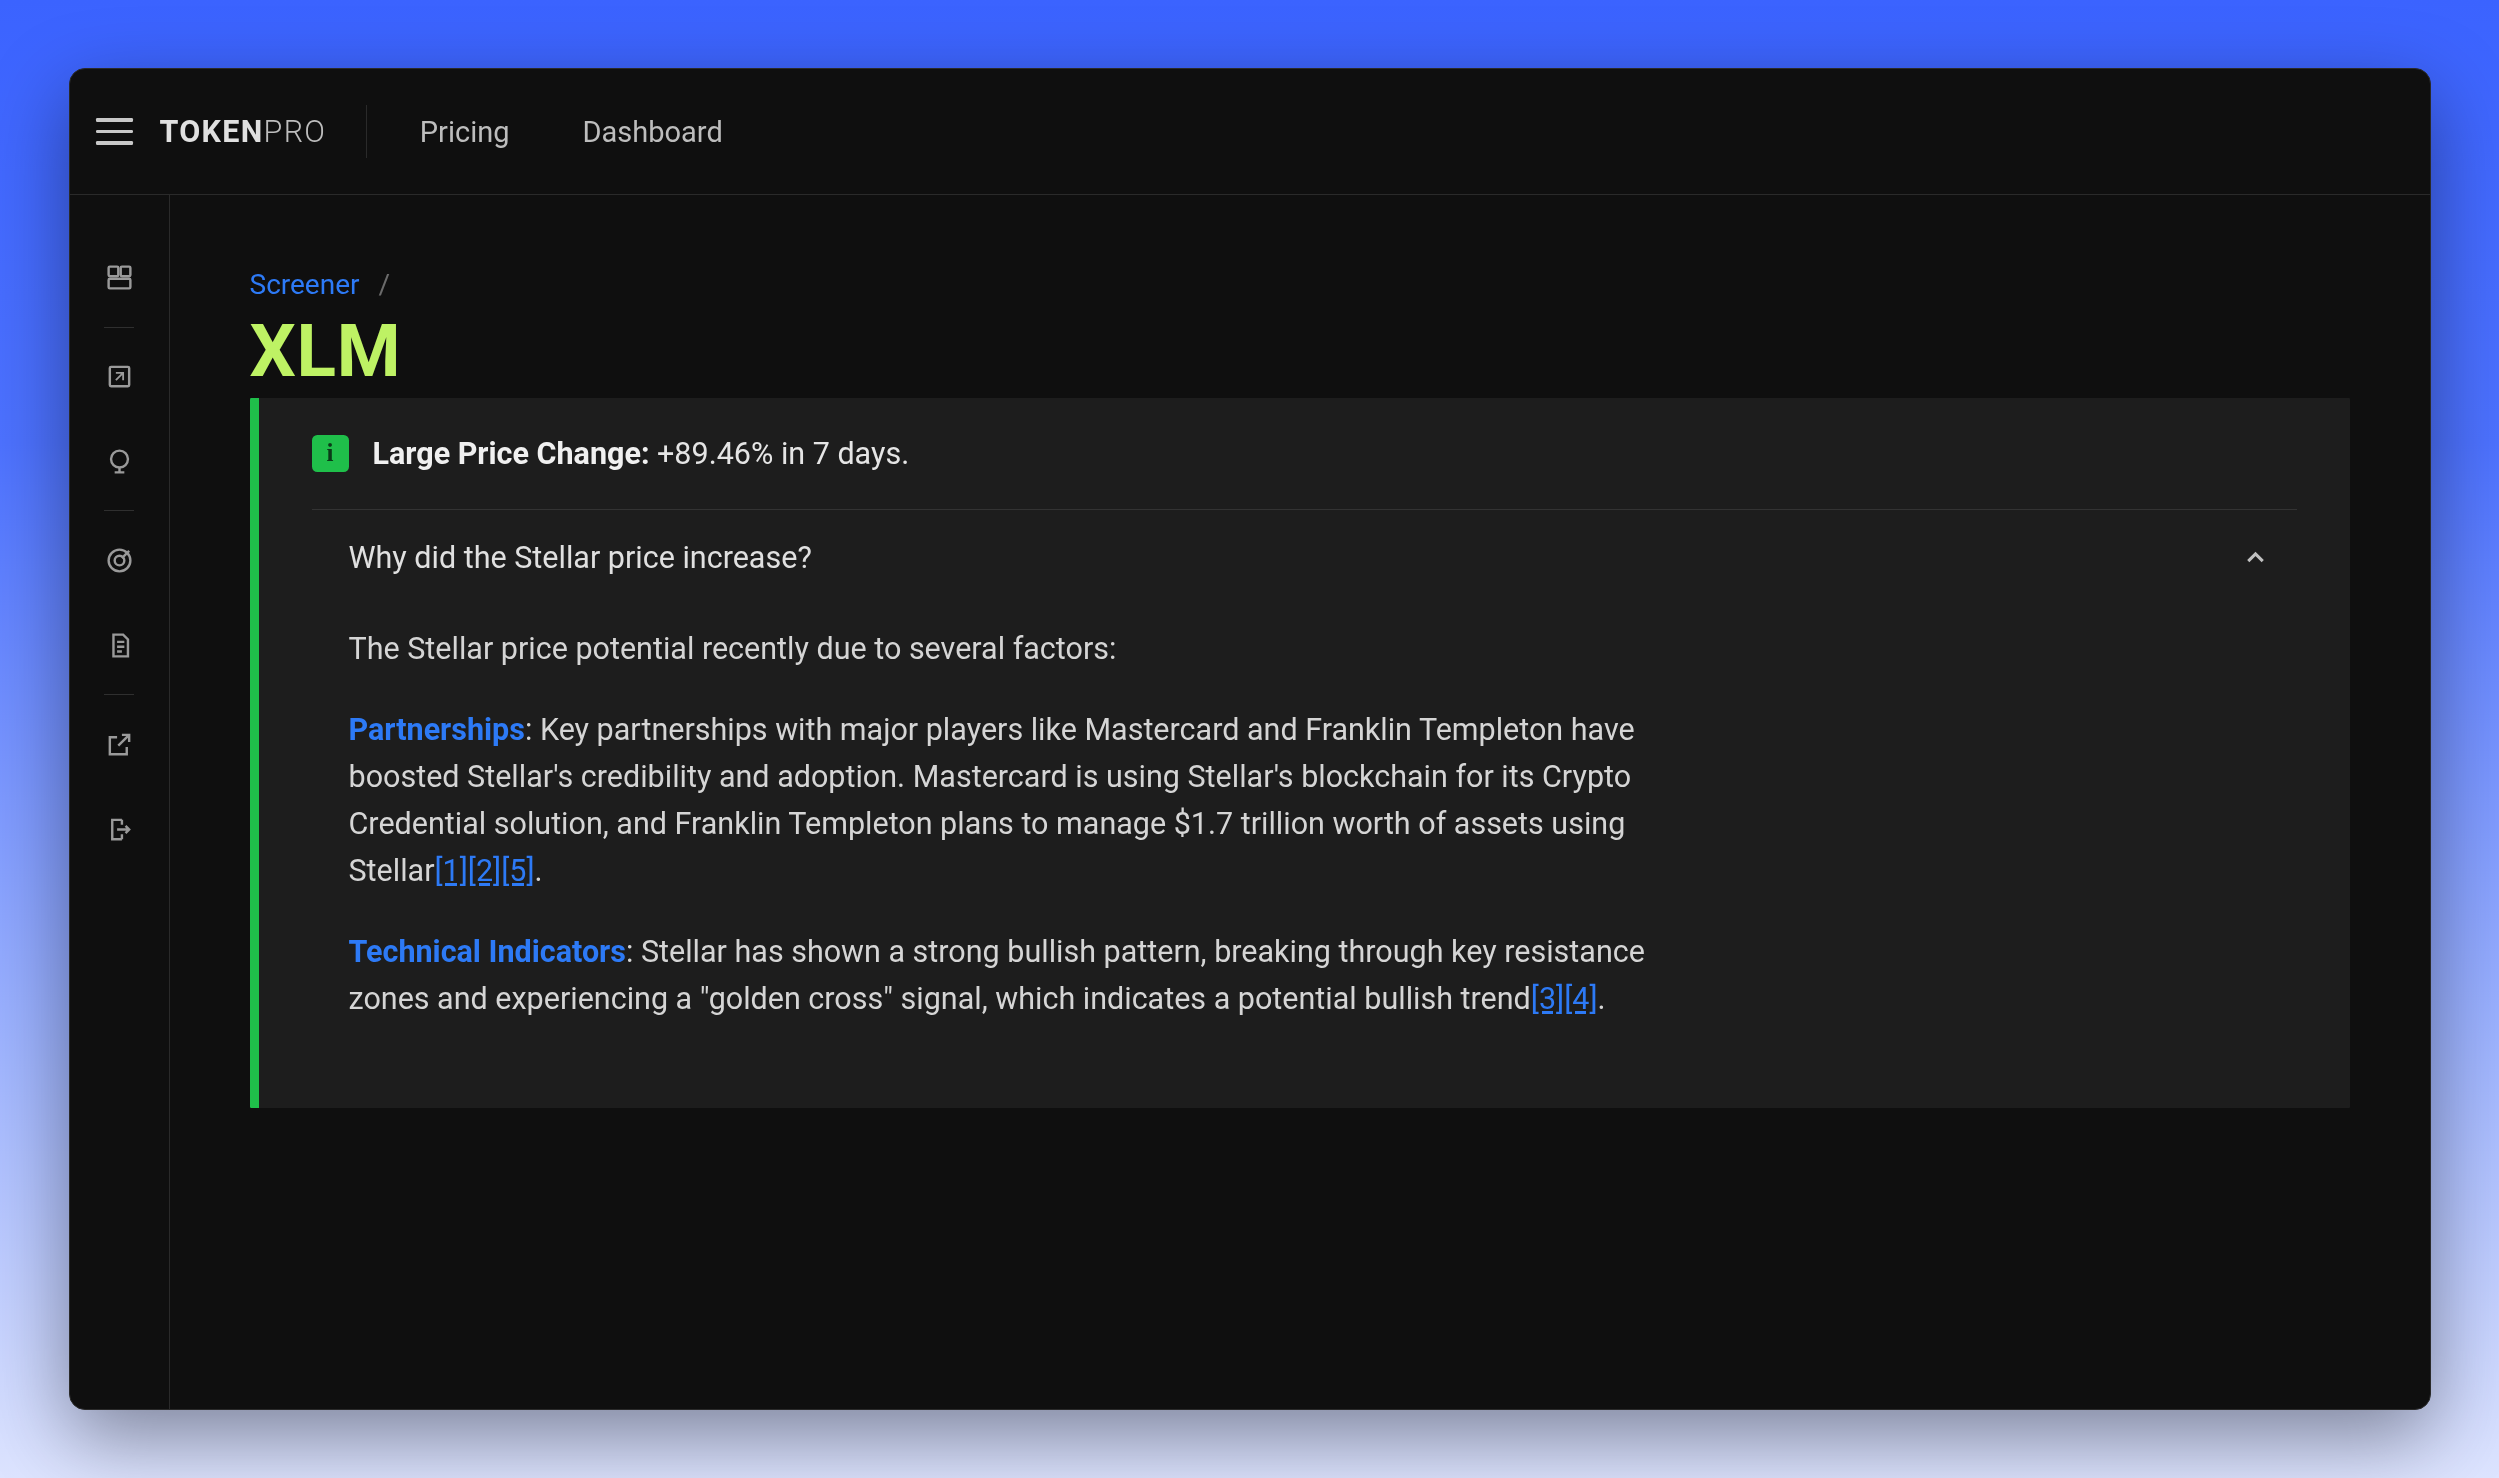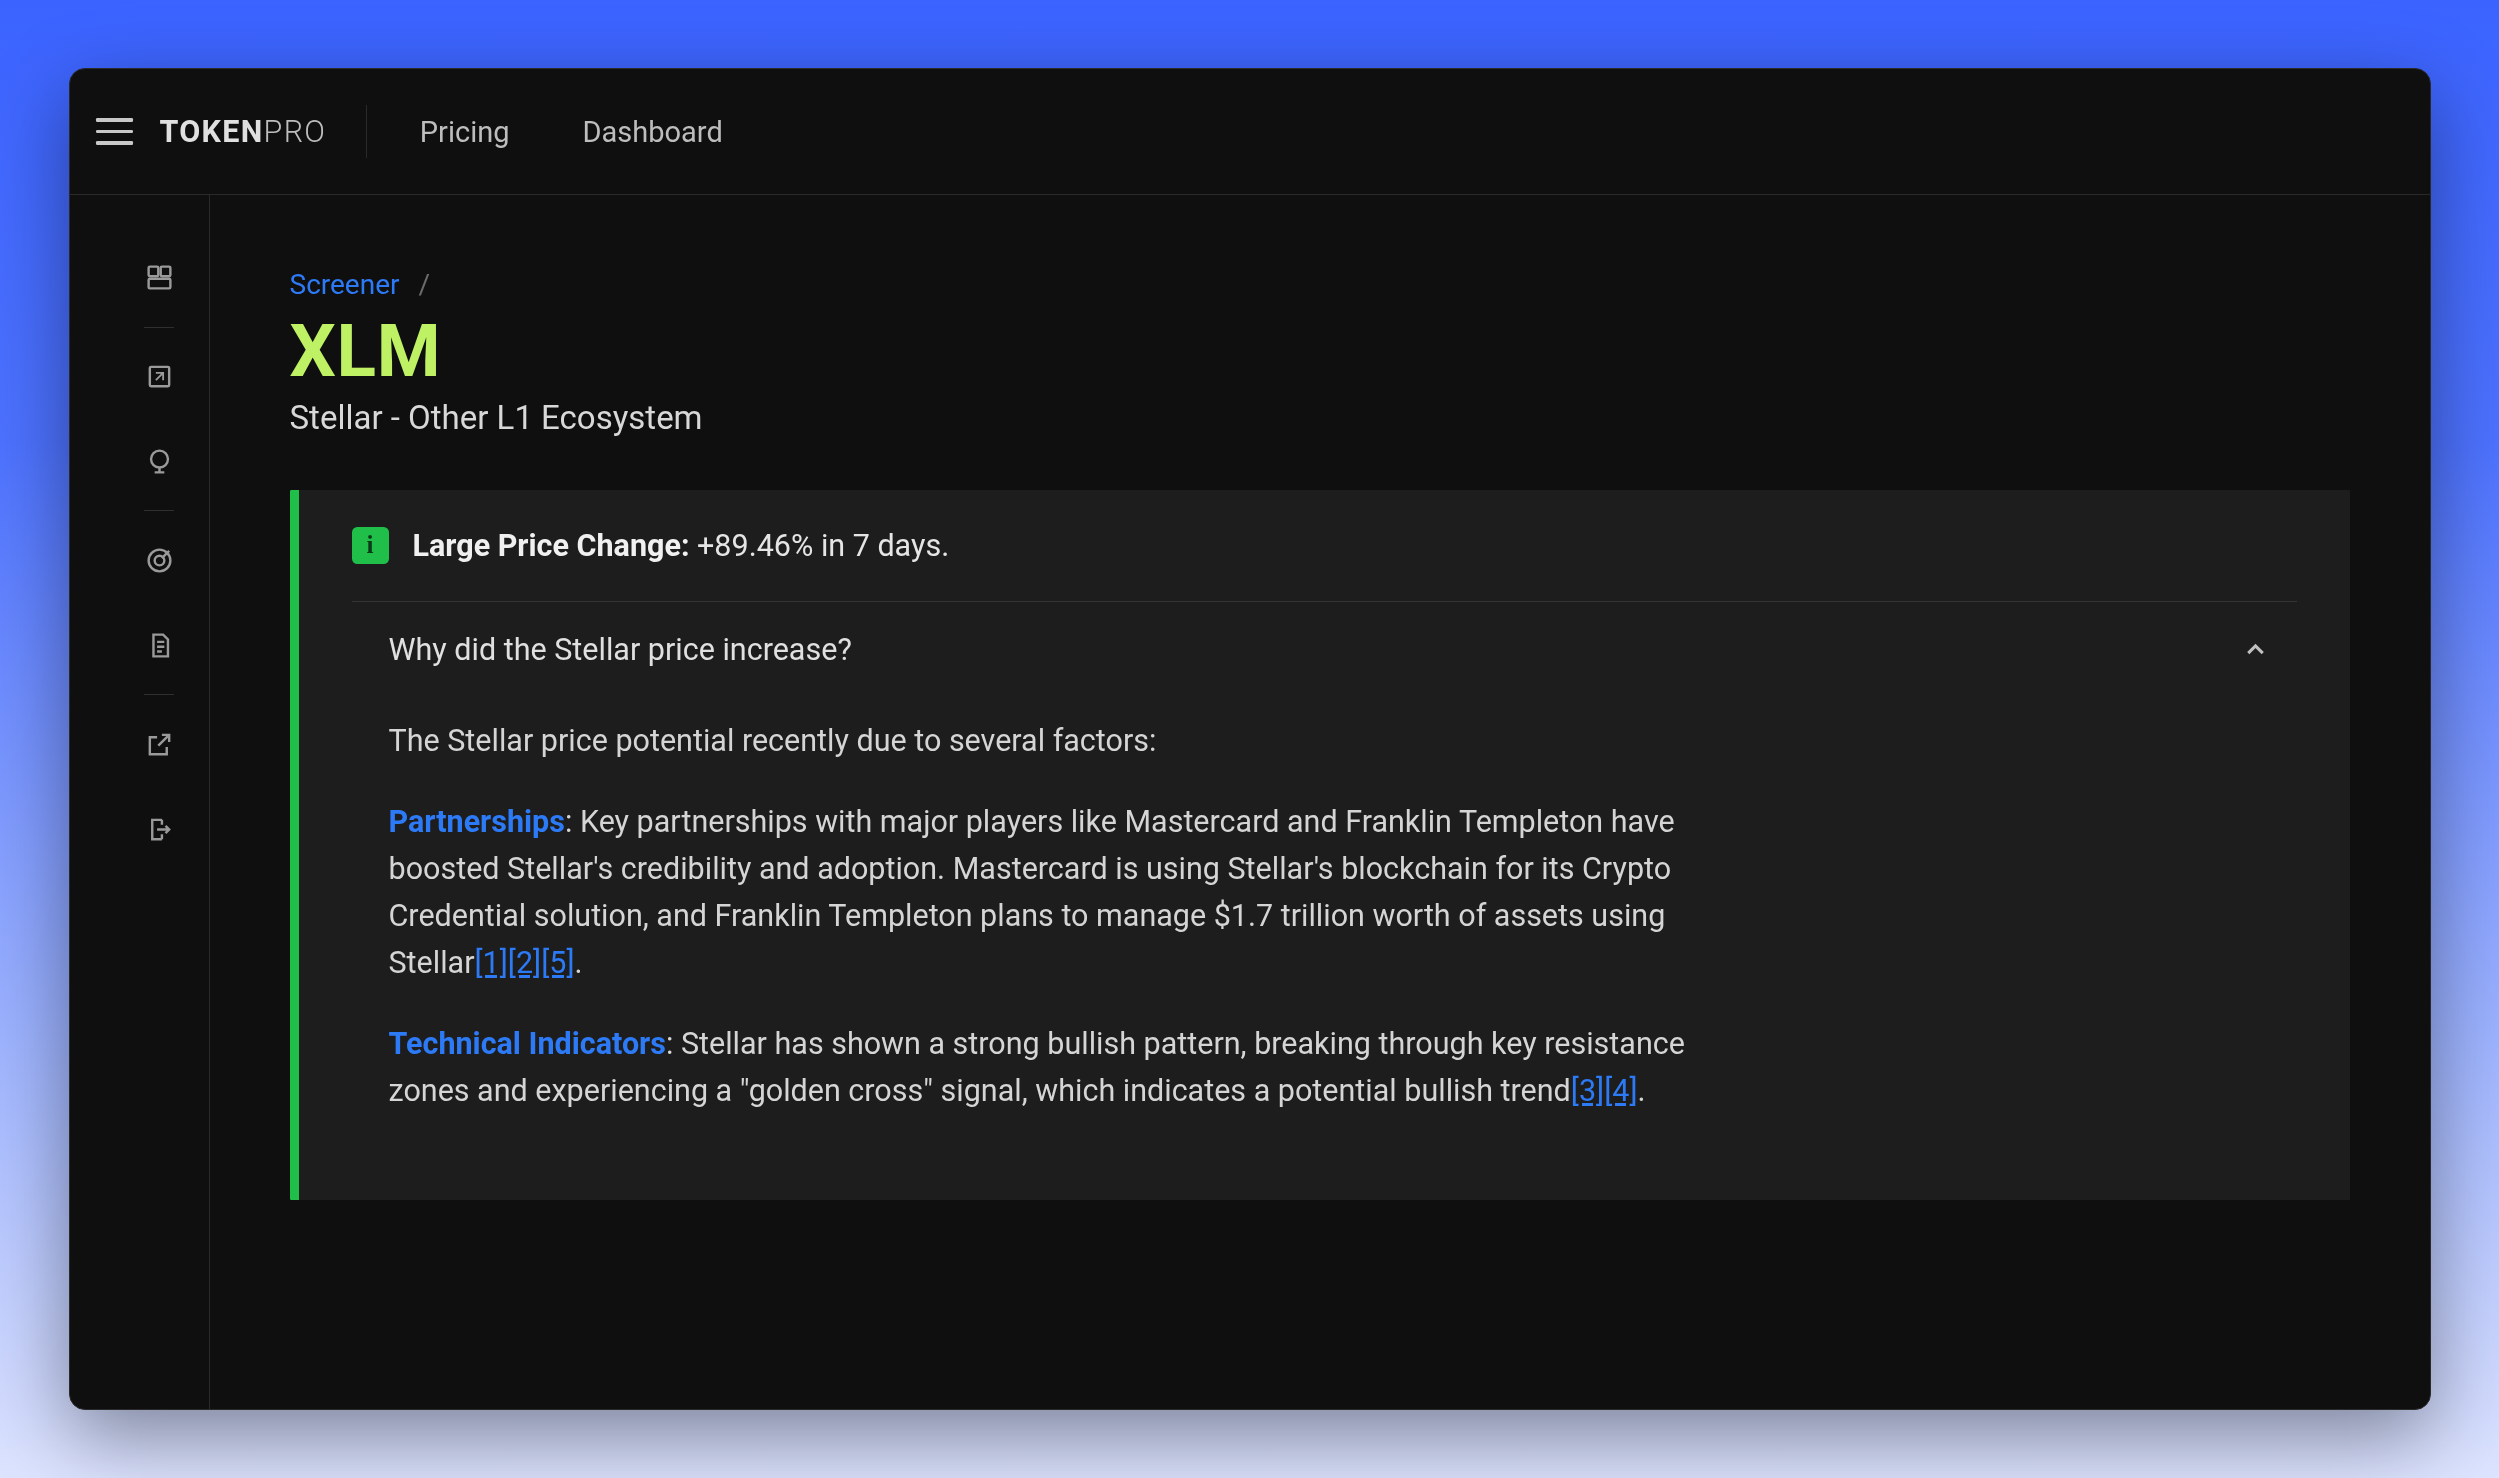--- a/index.html
+++ b/index.html
@@ -58,21 +58,21 @@
     margin: 0 26.5px 0 13.3px;
   }
   .nav-links {
     display: flex;
     gap: 73px;
     font-size: 29px;
     color: #bdbdbd;
     align-items: center;
   }
   .nav-links a { color: #bdbdbd; text-decoration: none; cursor: pointer; }
-  .body-row { display: flex; min-height: 1214px; padding-left: 40px; }
+  .body-row { display: flex; min-height: 1214px; }
   .left-rail {
     width: 100px;
     border-right: 0.7px solid #2a2a2a;
     display: flex;
     flex-direction: column;
     align-items: center;
     padding-top: 40px;
   }
   .rail-group { display: flex; flex-direction: column; align-items: center; }
   .rail-btn {
@@ -247,21 +247,20 @@
     </div>
 
     <div class="main">
 
       <div class="breadcrumb">
         <a>Screener</a>
         <span class="slash">/</span>
       </div>
 
       <h1 class="page-title">XLM</h1>
-      <div class="subtitle">Stellar - Other L1 Ecosystem</div>
 
       <div class="alert-panel">
 
         <div class="alert-header">
           <div class="info-badge">i</div>
           <div>
             <span class="bold">Large Price Change:</span>
             <span>+89.46% in 7 days.</span>
           </div>
         </div>

